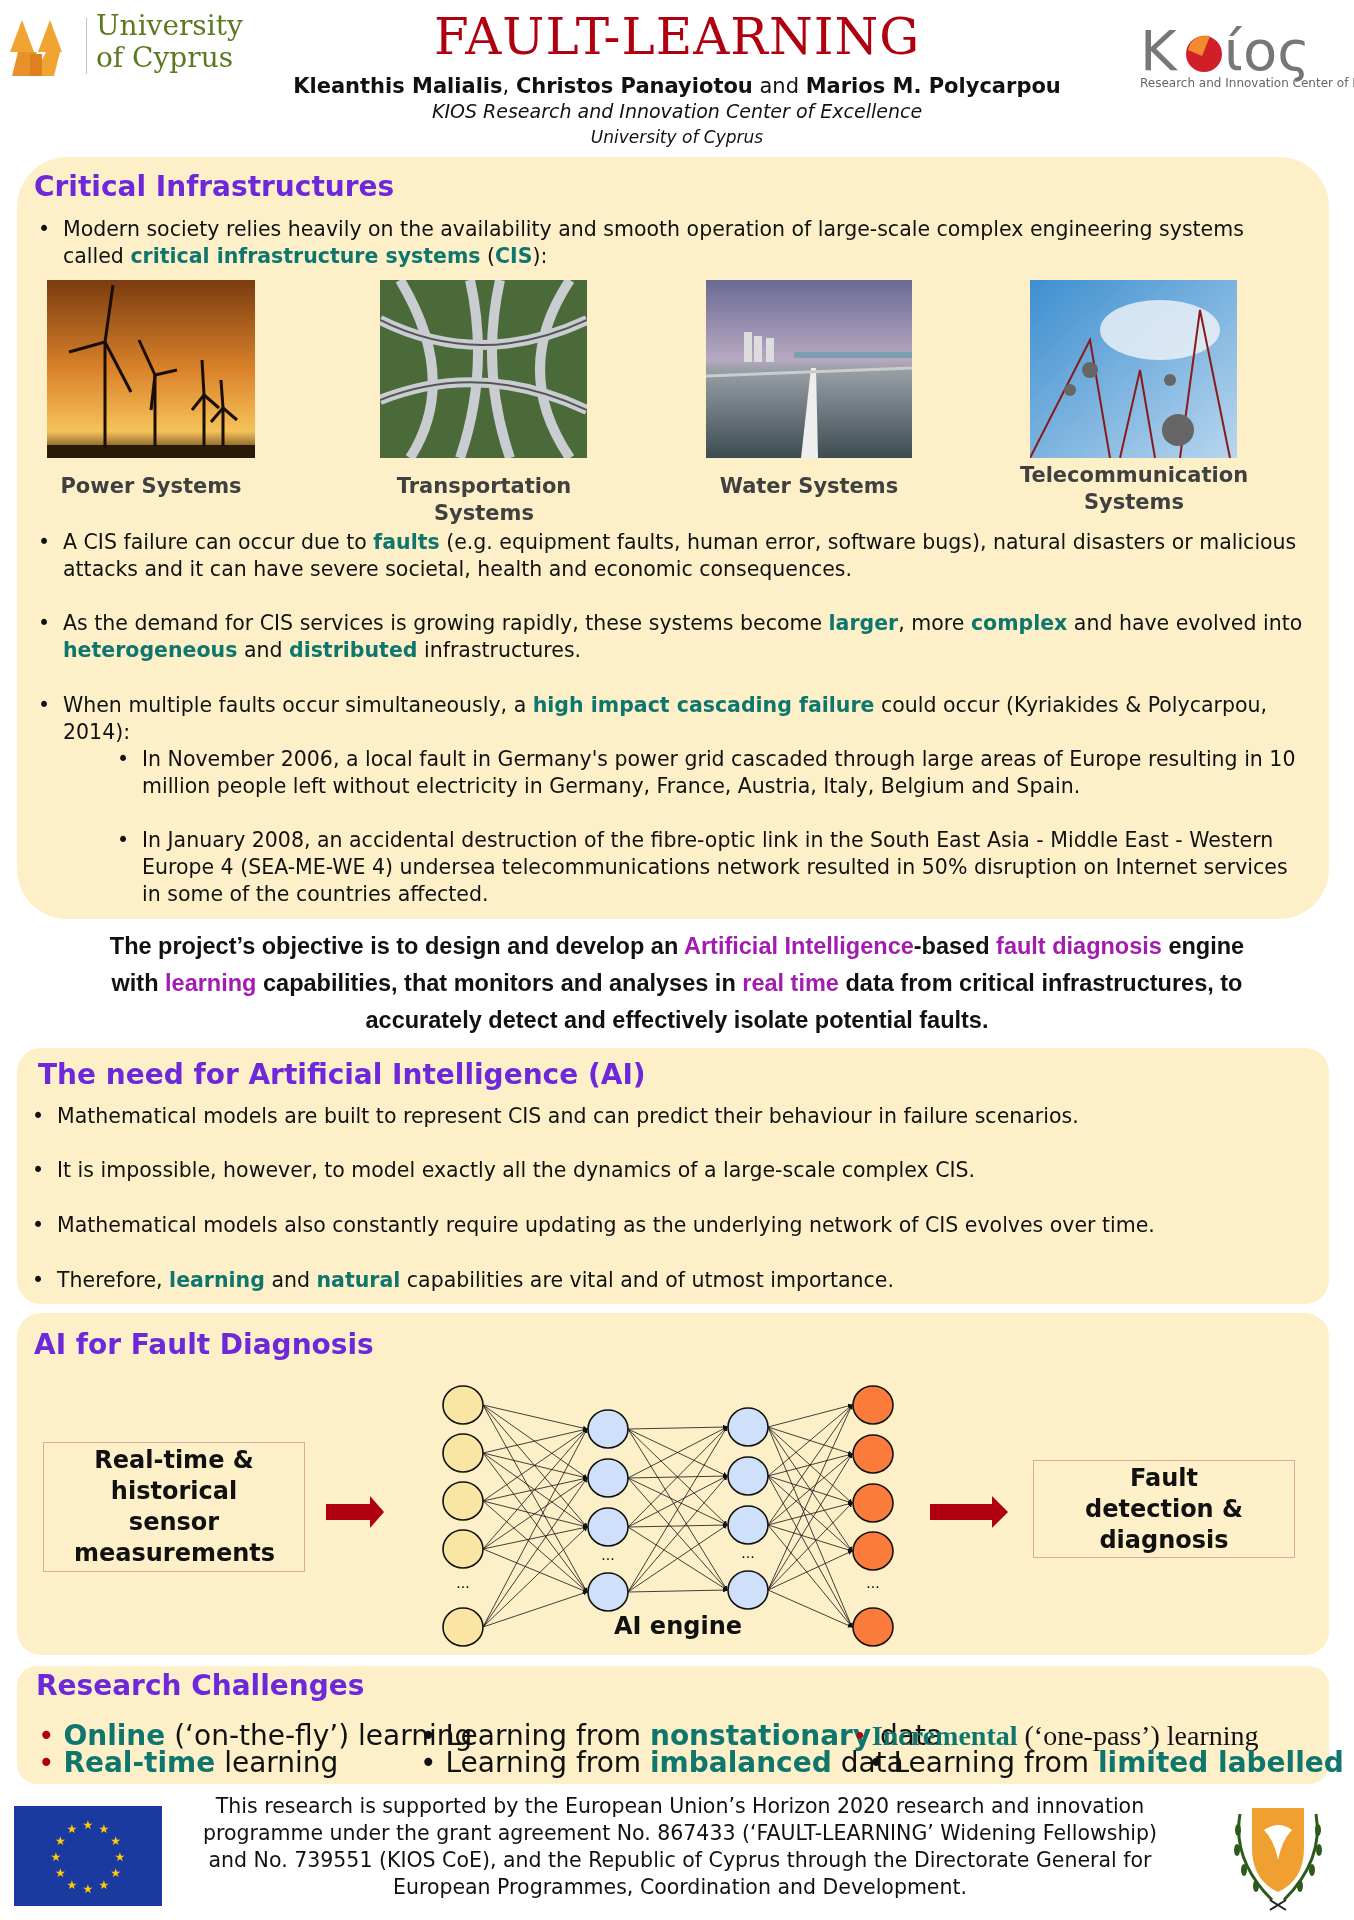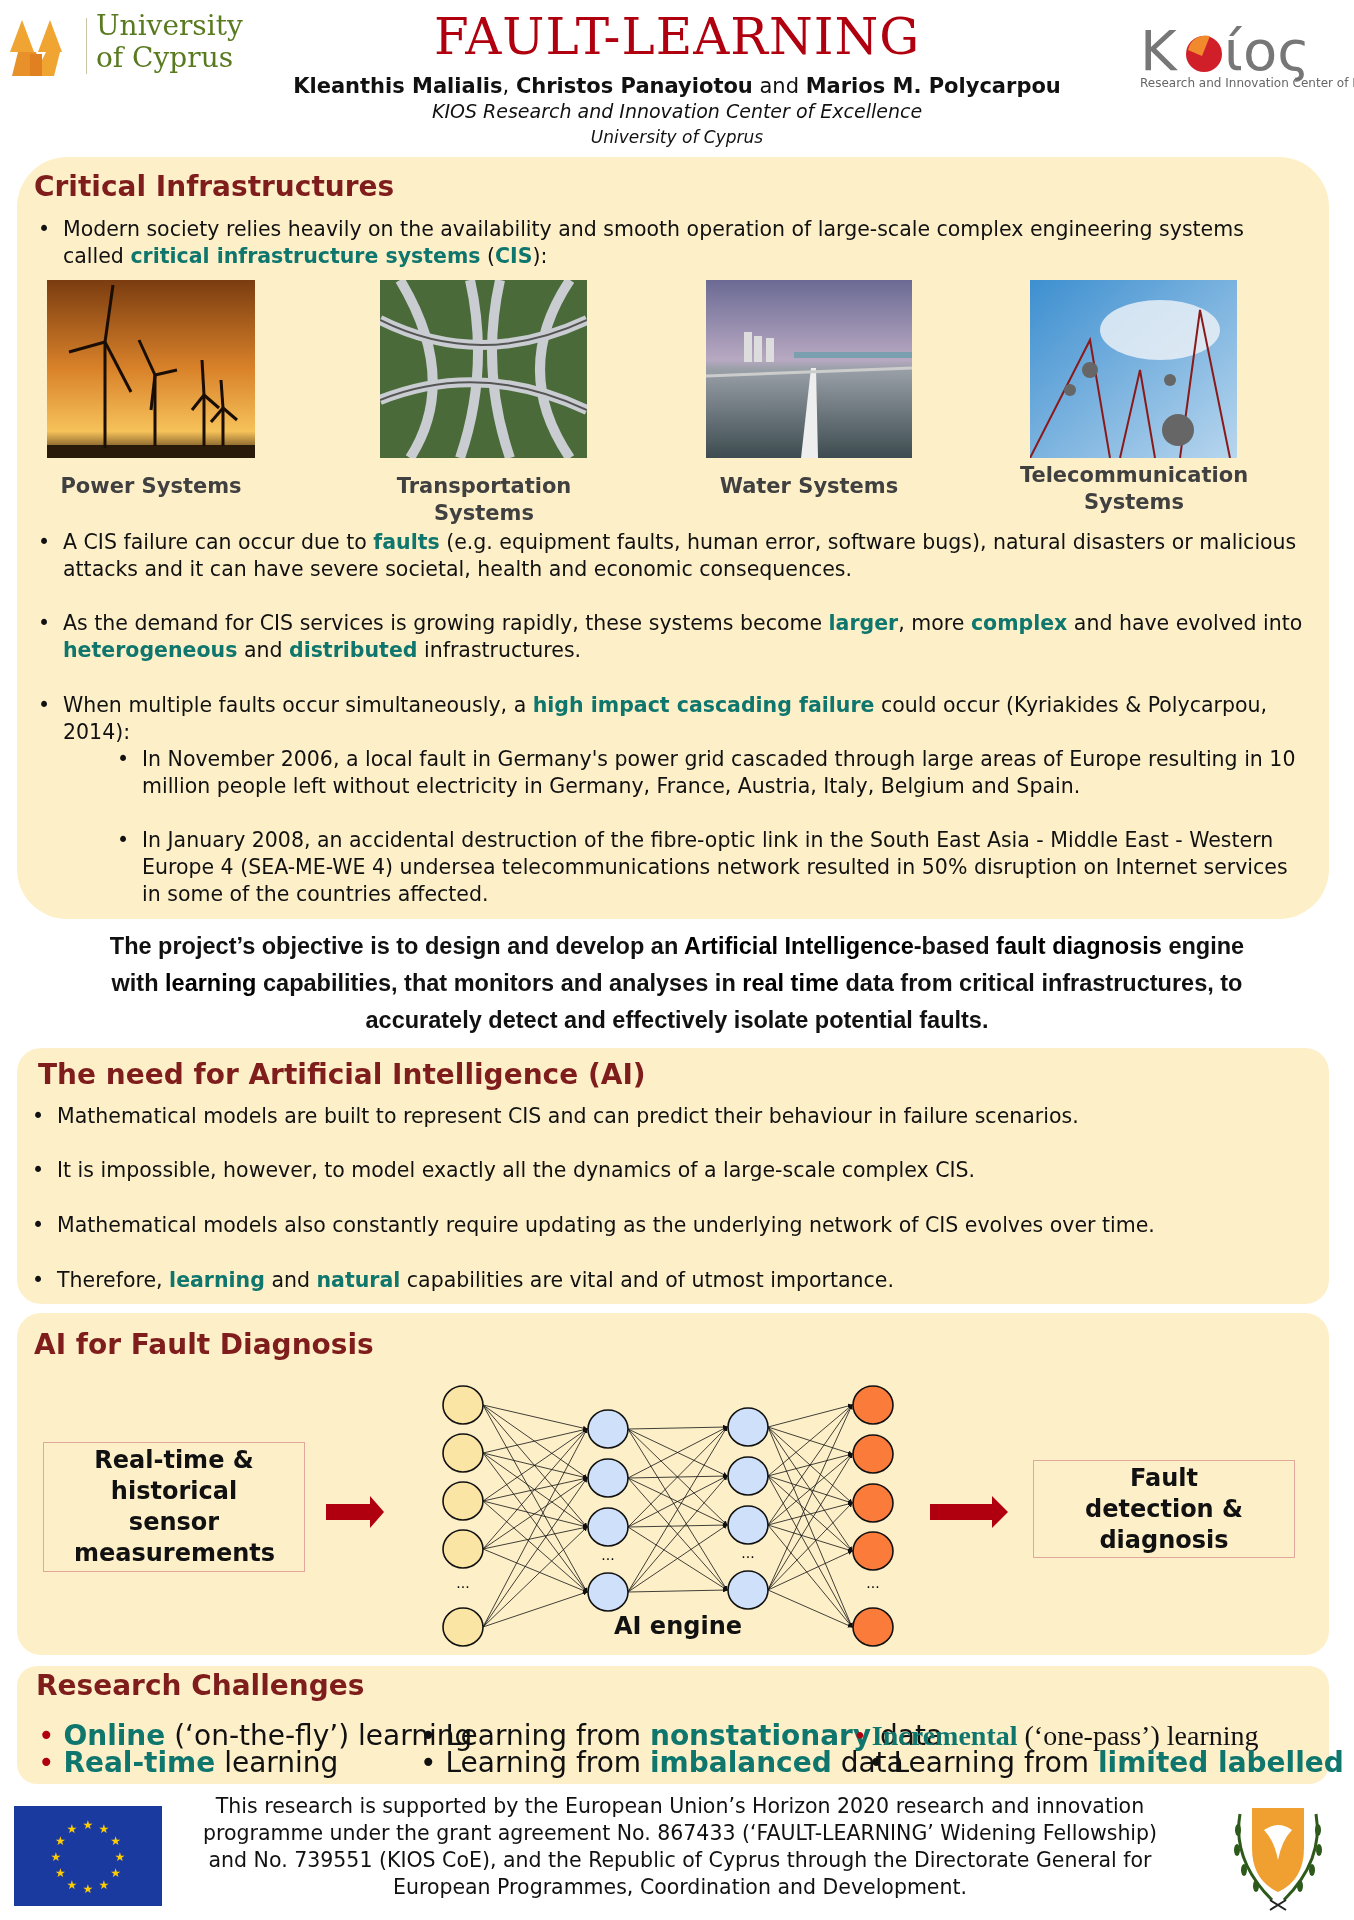--- a/index.html
+++ b/index.html
@@ -19,30 +19,30 @@
   #affil2 { left: 0; width: 1354px; top: 127px; text-align: center; font-size: 17px; font-style: italic; }
   #kios-logo { left: 1140px; top: 18px; width: 210px; height: 70px; }
 
   
   .card { position: absolute; background: #fdf0c9; border-radius: 40px; }
   #card-ci { left: 17px; top: 157px; width: 1312px; height: 762px; border-radius: 50px; }
   #card-ai { left: 17px; top: 1048px; width: 1312px; height: 256px; border-radius: 24px; }
   #card-afd { left: 17px; top: 1313px; width: 1312px; height: 342px; border-radius: 24px; }
   #card-rc { left: 17px; top: 1666px; width: 1312px; height: 118px; border-radius: 20px; }
 
-  .section-title { position: absolute; font-size: 28px; font-weight: bold; color: #7f1d1d; }
+  .section-title { position: absolute; font-size: 28px; font-weight: bold; color: #6d28d9; }
   .bullet { position: absolute; font-size: 20.5px; line-height: 27px; }
   .bullet .dot { position: absolute; left: 0; top: 0; }
   .bullet .txt { display: block; padding-left: 25px; }
 
   .photo { position: absolute; overflow: hidden; }
   .cap { position: absolute; text-align: center; font-size: 21px; font-weight: bold; color: #404040; line-height: 27px; }
 
   #objective { left: 0; width: 1354px; top: 928px; text-align: center; font-family: "Liberation Sans", sans-serif; font-weight: bold; font-size: 23.5px; line-height: 37px; }
-  #objective .hl { color: #000000; }
+  #objective .hl { color: #a21caf; }
 
   .box { position: absolute; border: 1.5px solid #e0a89a; background: #fdf0c9; text-align: center; font-weight: bold; font-size: 24px; line-height: 31px; display: flex; align-items: center; justify-content: center; }
   .arrow { position: absolute; }
 
   .rc-item { position: absolute; font-size: 28px; line-height: 27px; white-space: nowrap; }
 
   #funding { left: 200px; width: 960px; top: 1793px; text-align: center; font-size: 20.5px; line-height: 27px; }
   #eu-flag { left: 14px; top: 1806px; width: 148px; height: 100px; background: #1a3aa0; }
   #cy-emblem { left: 1222px; top: 1800px; width: 112px; height: 112px; }
 </style>

